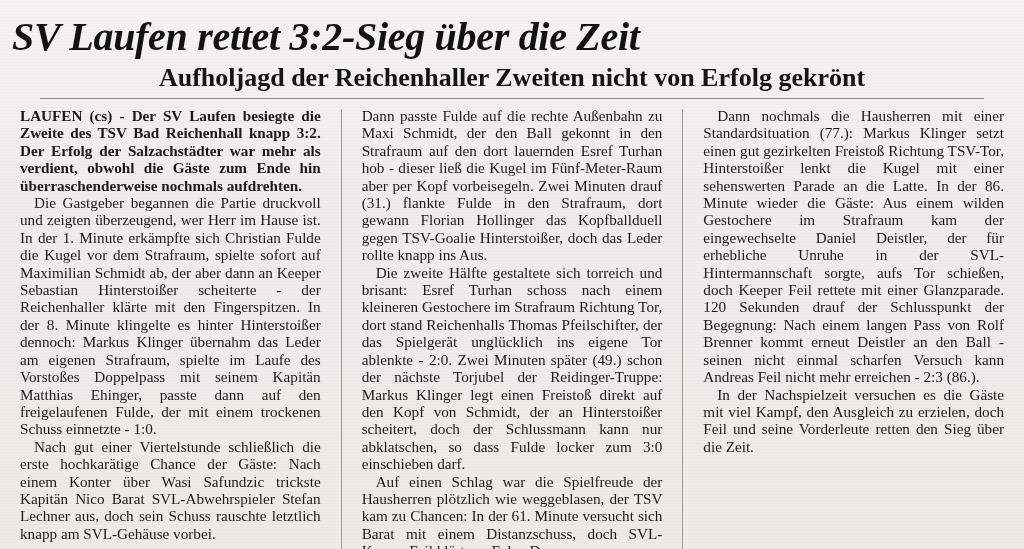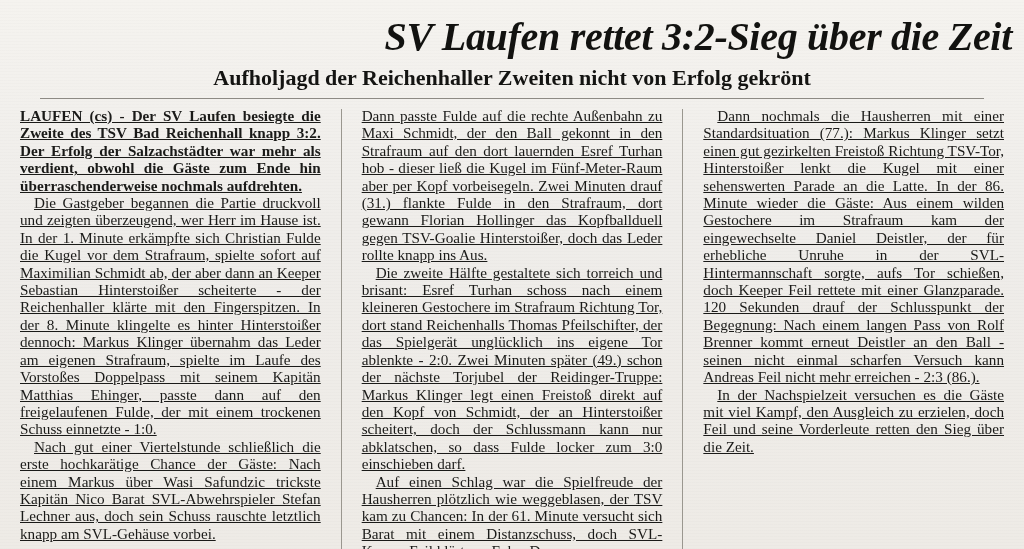--- a/index.html
+++ b/index.html
@@ -23,35 +23,35 @@
     background:
       repeating-linear-gradient(0deg, rgba(0,0,0,0.012) 0px, rgba(0,0,0,0.012) 1px, rgba(255,255,255,0) 1px, rgba(255,255,255,0) 3px),
       linear-gradient(180deg, #f5f3ef 0%, #efedea 40%, #eeebe6 100%);
     pointer-events: none;
   }
   .content {
     position: relative;
     padding: 6px 12px 0 12px;
   }
   .headline {
-    text-align: right;
+    text-align: left;
     font-family: "Liberation Serif", serif;
     font-weight: bold;
     font-style: italic;
     font-size: 40px;
     line-height: 46px;
     letter-spacing: -0.3px;
     margin: 8px 0 2px 0;
     color: #121210;
   }
   .subhead {
     text-align: center;
     font-family: "Liberation Serif", serif;
     font-weight: bold;
-    font-size: 22px;
+    font-size: 26px;
     line-height: 28px;
     margin: 4px 0 6px 0;
     color: #141412;
   }
   .rule {
     height: 1px;
     background: #8d8a84;
     margin: 6px 28px 8px 28px;
   }
   .columns {
@@ -63,21 +63,20 @@
     width: 318px;
     font-size: 15.2px;
     line-height: 17.4px;
     text-align: justify;
     text-justify: inter-word;
     hyphens: auto;
   }
   .col p {
     margin: 0 0 0 0;
     text-indent: 14px;
-    text-decoration: underline;
   }
   .col p.first {
     text-indent: 0;
   }
   .lead {
     font-weight: bold;
   }
   .divider-v {
     width: 1px;
     background: #9a978f;
@@ -93,21 +92,21 @@
 
     <h1 class="headline">SV Laufen rettet 3:2-Sieg über die Zeit</h1>
     <h2 class="subhead">Aufholjagd der Reichenhaller Zweiten nicht von Erfolg gekrönt</h2>
     <div class="rule"></div>
 
     <div class="columns">
 
       <div class="col">
         <p class="first lead">LAUFEN (cs) - Der SV Laufen besiegte die Zweite des TSV Bad Reichenhall knapp 3:2. Der Erfolg der Salzachstädter war mehr als verdient, obwohl die Gäste zum Ende hin überraschenderweise nochmals aufdrehten.</p>
         <p>Die Gastgeber begannen die Partie druckvoll und zeigten überzeugend, wer Herr im Hause ist. In der 1. Minute erkämpfte sich Christian Fulde die Kugel vor dem Strafraum, spielte sofort auf Maximilian Schmidt ab, der aber dann an Keeper Sebastian Hinterstoißer scheiterte - der Reichenhaller klärte mit den Fingerspitzen. In der 8. Minute klingelte es hinter Hinterstoißer dennoch: Markus Klinger übernahm das Leder am eigenen Strafraum, spielte im Laufe des Vorstoßes Doppelpass mit seinem Kapitän Matthias Ehinger, passte dann auf den freigelaufenen Fulde, der mit einem trockenen Schuss einnetzte - 1:0.</p>
-        <p>Nach gut einer Viertelstunde schließlich die erste hochkarätige Chance der Gäste: Nach einem Markus über Wasi Safundzic trickste Kapitän Nico Barat SVL-Abwehrspieler Stefan Lechner aus, doch sein Schuss rauschte letztlich knapp am SVL-Gehäuse vorbei.</p>
+        <p>Nach gut einer Viertelstunde schließlich die erste hochkarätige Chance der Gäste: Nach einem Konter über Wasi Safundzic trickste Kapitän Nico Barat SVL-Abwehrspieler Stefan Lechner aus, doch sein Schuss rauschte letztlich knapp am SVL-Gehäuse vorbei.</p>
       </div>
 
       <div class="divider-v"></div>
 
       <div class="col">
         <p class="first">Dann passte Fulde auf die rechte Außenbahn zu Maxi Schmidt, der den Ball gekonnt in den Strafraum auf den dort lauernden Esref Turhan hob - dieser ließ die Kugel im Fünf-Meter-Raum aber per Kopf vorbeisegeln. Zwei Minuten drauf (31.) flankte Fulde in den Strafraum, dort gewann Florian Hollinger das Kopfballduell gegen TSV-Goalie Hinterstoißer, doch das Leder rollte knapp ins Aus.</p>
         <p>Die zweite Hälfte gestaltete sich torreich und brisant: Esref Turhan schoss nach einem kleineren Gestochere im Strafraum Richtung Tor, dort stand Reichenhalls Thomas Pfeilschifter, der das Spielgerät unglücklich ins eigene Tor ablenkte - 2:0. Zwei Minuten später (49.) schon der nächste Torjubel der Reidinger-Truppe: Markus Klinger legt einen Freistoß direkt auf den Kopf von Schmidt, der an Hinterstoißer scheitert, doch der Schlussmann kann nur abklatschen, so dass Fulde locker zum 3:0 einschieben darf.</p>
         <p>Auf einen Schlag war die Spielfreude der Hausherren plötzlich wie weggeblasen, der TSV kam zu Chancen: In der 61. Minute versucht sich Barat mit einem Distanzschuss, doch SVL-Keeper Feil klärt zur Ecke. Der</p>
       </div>
 

